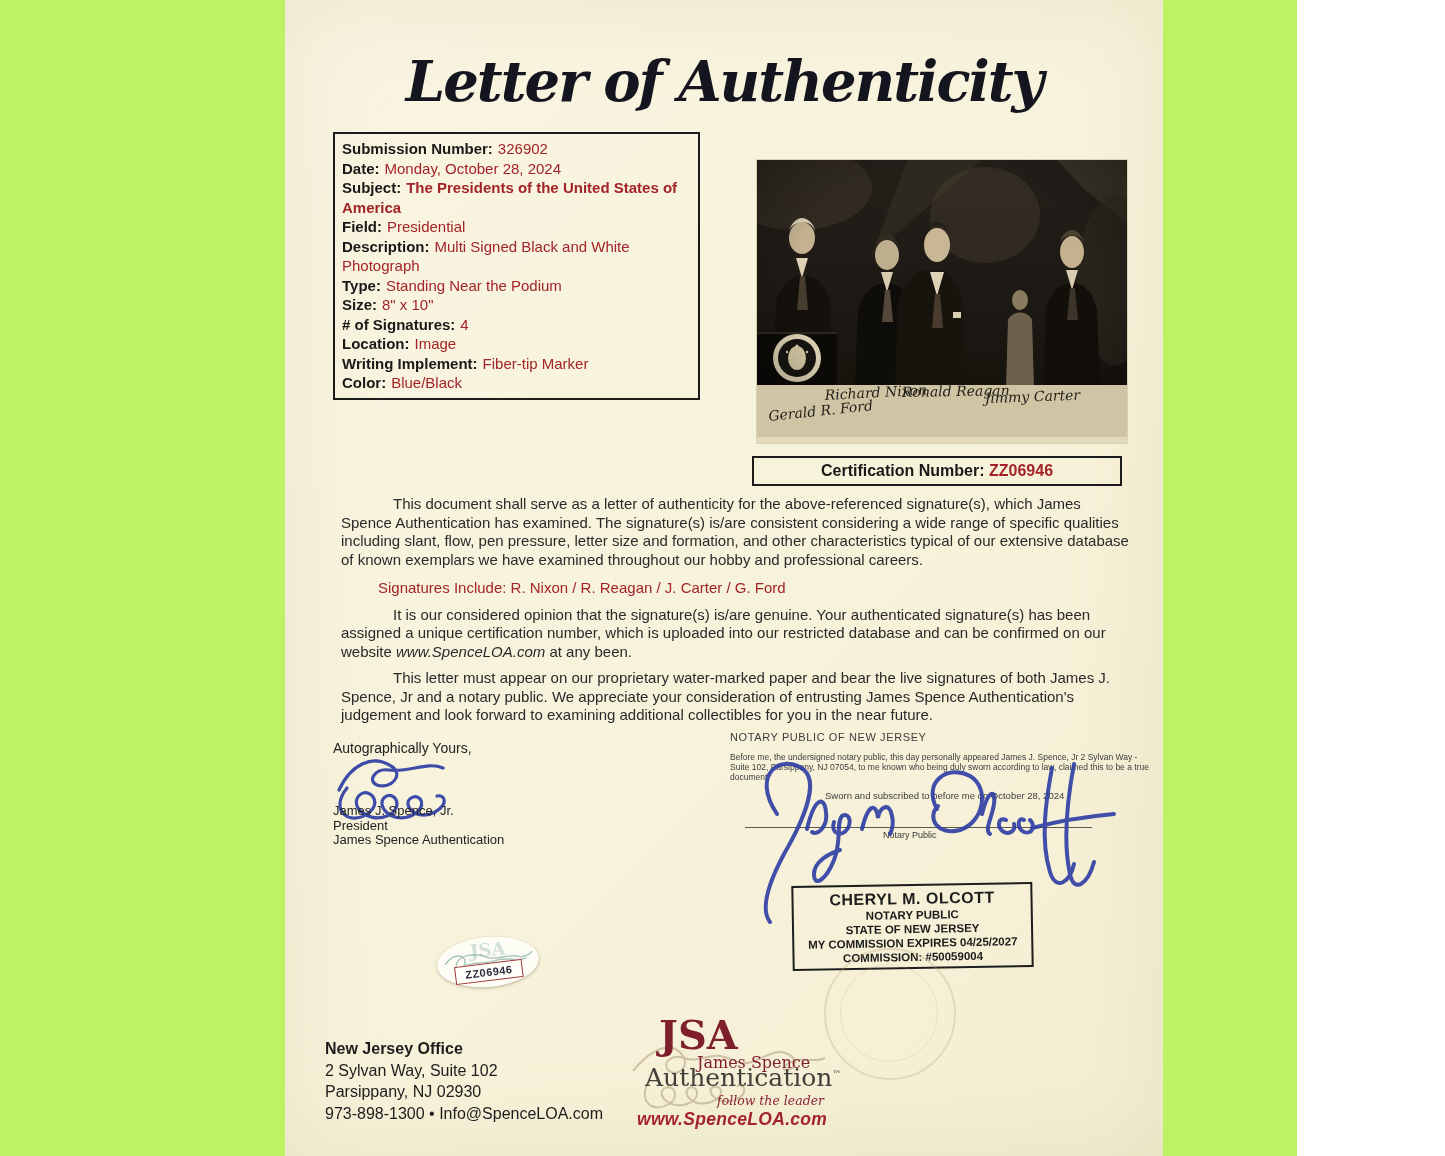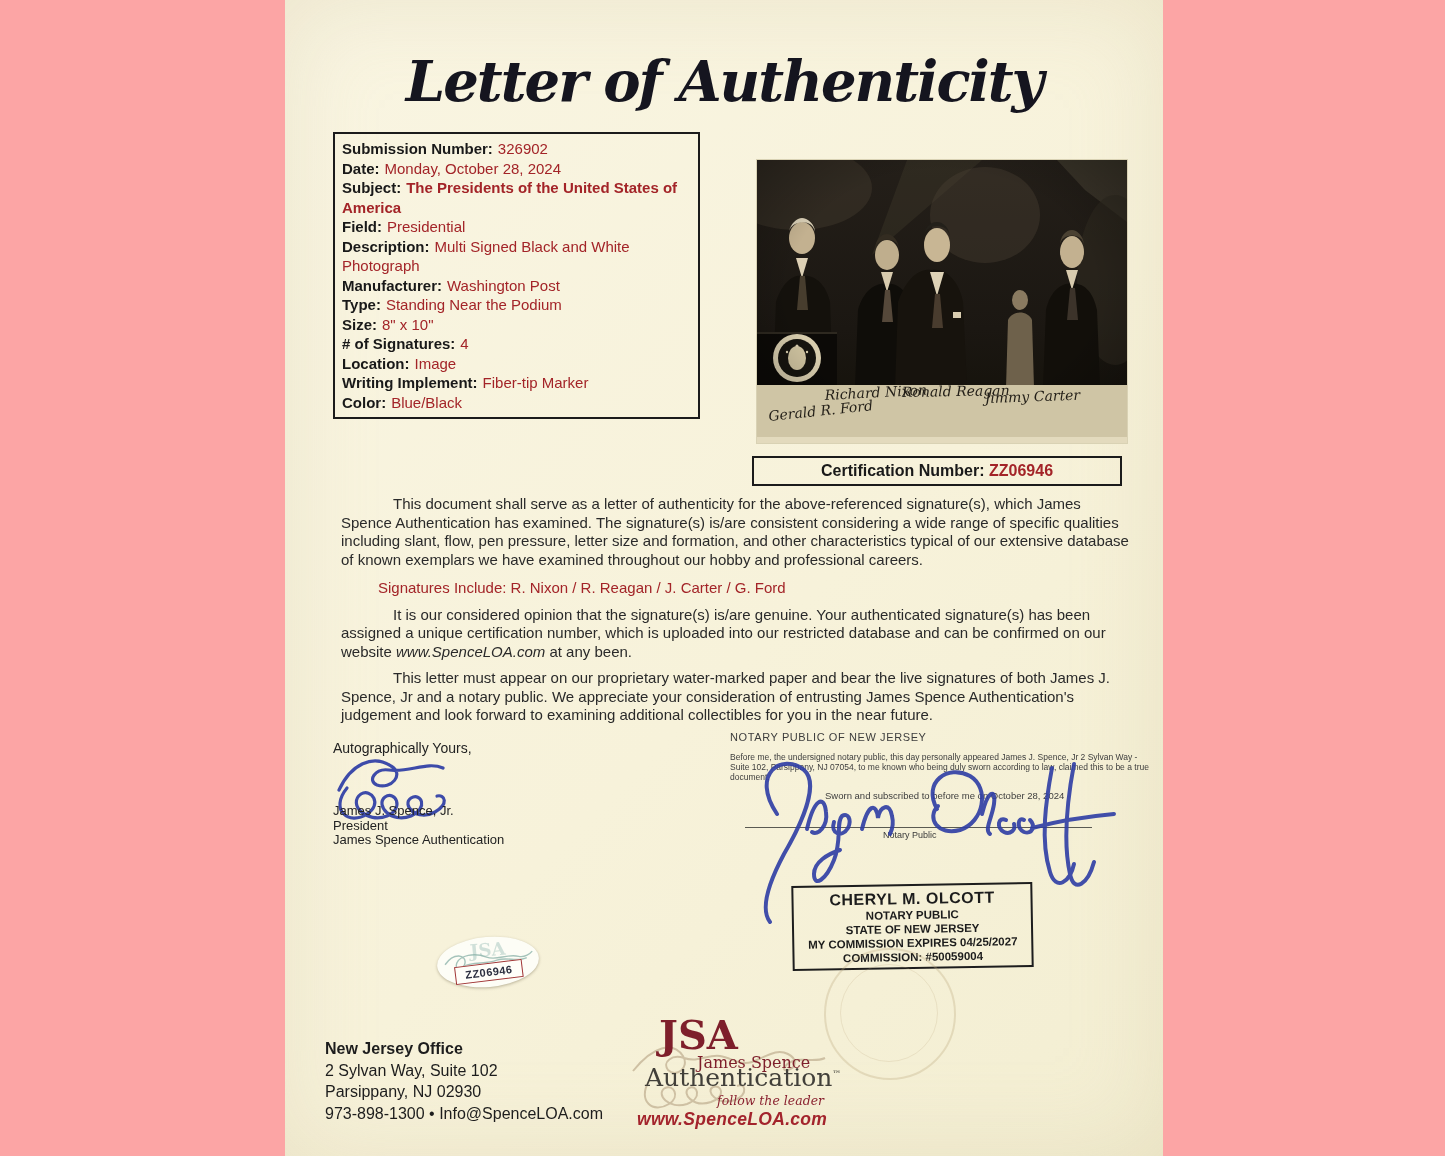--- a/index.html
+++ b/index.html
@@ -1,16 +1,16 @@
 <!DOCTYPE html>
 <html><head>
 <meta charset="utf-8">
 <style>
   html,body{margin:0;padding:0;background:#ffffff;}
-  .canvas{position:relative;width:1445px;height:1156px;background:#fca5a5;overflow:hidden;
+  .canvas{position:relative;width:1297px;height:1156px;background:#bef264;overflow:hidden;
           font-family:"Liberation Sans",sans-serif;}
   .paper{position:absolute;left:285px;top:0;width:878px;height:1156px;
          background:linear-gradient(135deg,#f9f5e2 0%,#f7f2da 55%,#f3eed2 100%);
          box-shadow:inset 0 0 90px rgba(205,192,150,.28);}
   .abs{position:absolute;}
 
   
   .title{left:0;top:48px;width:100%;text-align:center;
          font-family:"DejaVu Serif","Liberation Serif",serif;font-style:italic;font-weight:bold;
          font-size:56px;letter-spacing:-2px;color:#15151f;}
@@ -99,21 +99,20 @@
   <div class="paper">
 
     <div class="abs title">Letter of Authenticity</div>
 
     <div class="abs subbox">
       <div class="srow"><span class="slabel">Submission Number:</span><span class="svalue">326902</span></div>
       <div class="srow"><span class="slabel">Date:</span><span class="svalue">Monday, October 28, 2024</span></div>
       <div class="srow bv"><span class="slabel">Subject:</span><span class="svalue">The Presidents of the United States of America</span></div>
       <div class="srow"><span class="slabel">Field:</span><span class="svalue">Presidential</span></div>
       <div class="srow"><span class="slabel">Description:</span><span class="svalue">Multi Signed Black and White Photograph</span></div>
-      <div class="srow"><span class="slabel">Manufacturer:</span><span class="svalue">Washington Post</span></div>
       <div class="srow"><span class="slabel">Type:</span><span class="svalue">Standing Near the Podium</span></div>
       <div class="srow"><span class="slabel">Size:</span><span class="svalue">8" x 10"</span></div>
       <div class="srow"><span class="slabel"># of Signatures:</span><span class="svalue">4</span></div>
       <div class="srow"><span class="slabel">Location:</span><span class="svalue">Image</span></div>
       <div class="srow"><span class="slabel">Writing Implement:</span><span class="svalue">Fiber-tip Marker</span></div>
       <div class="srow"><span class="slabel">Color:</span><span class="svalue">Blue/Black</span></div>
     </div>
 
     <div class="abs photo">
       <svg width="370" height="283" viewBox="0 0 370 283">

